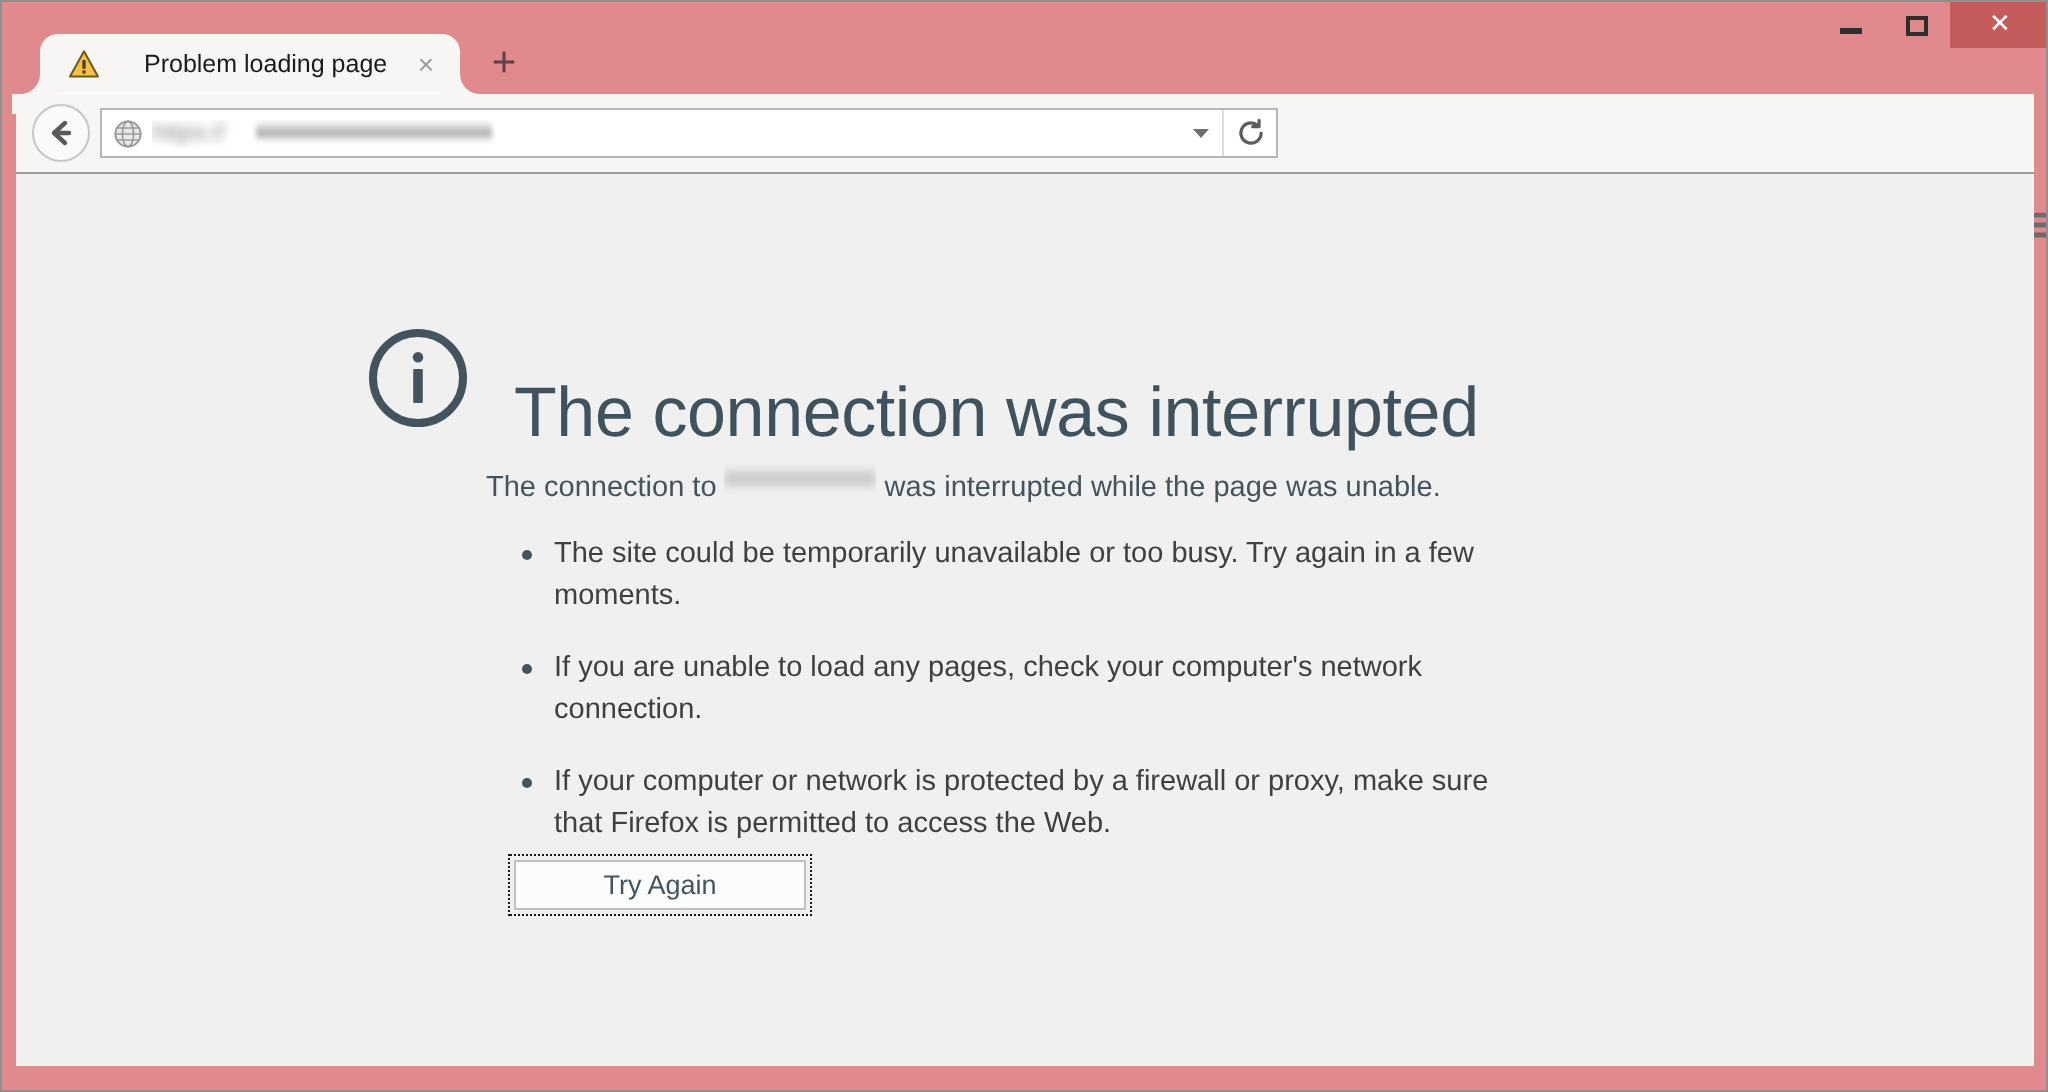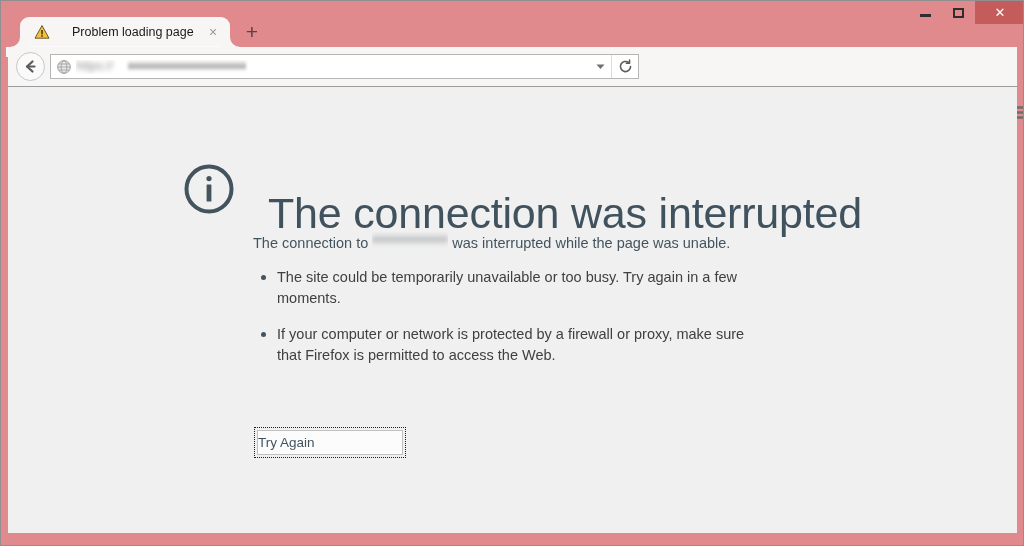--- a/index.html
+++ b/index.html
@@ -315,34 +315,34 @@
   .err-icon {
     position: absolute;
     left: 173px;
     top: 74px;
     width: 56px;
     height: 56px;
   }
 
   .err-title {
     position: absolute;
-    left: 260px;
+    left: 249px;
     top: 75px;
     width: 700px;
-    font-size: 43px;
+    font-size: 35px;
     color: #40525e;
     font-weight: normal;
     line-height: 44px;
     letter-spacing: -0.2px;
     font-family: "Liberation Sans", sans-serif;
   }
 
   .err-longdesc {
     position: absolute;
-    left: 245px;
+    left: 235px;
     top: 145px;
     width: 560px;
     font-size: 14.5px;
     color: #44545f;
     line-height: 20px;
     display: flex;
     align-items: baseline;
     flex-wrap: nowrap;
     white-space: nowrap;
   }
@@ -414,21 +414,21 @@
     height: 25px;
     padding: 0;
     background: #fcfcfc;
     border: 1px solid #c0c0c0;
     outline: 1px dotted #1a1a1a;
     outline-offset: 2px;
     font-size: 13.5px;
     color: #44545f;
     font-family: "Liberation Sans", sans-serif;
     line-height: 23px;
-    text-align: left;
+    text-align: center;
     box-sizing: border-box;
   }
 </style>
 </head>
 <body>
 
 <div class="window">
 
   <div class="titlebar">
 
@@ -560,20 +560,21 @@
         <span>The connection to</span>
         <span class="host-redacted">
           <span class="hosttext"></span>
           <span class="hostsmear"></span>
         </span>
         <span>was interrupted while the page was unable.</span>
       </div>
 
       <ul class="err-list">
         <li>The site could be temporarily unavailable or too busy. Try again in a few moments.</li>
+        <li>If you are unable to load any pages, check your computer's network connection.</li>
         <li>If your computer or network is protected by a firewall or proxy, make sure that Firefox is permitted to access the Web.</li>
       </ul>
 
       <div class="retry-wrap">
         <button class="retry-btn">Try Again</button>
       </div>
 
     </div>
   </div>
 

